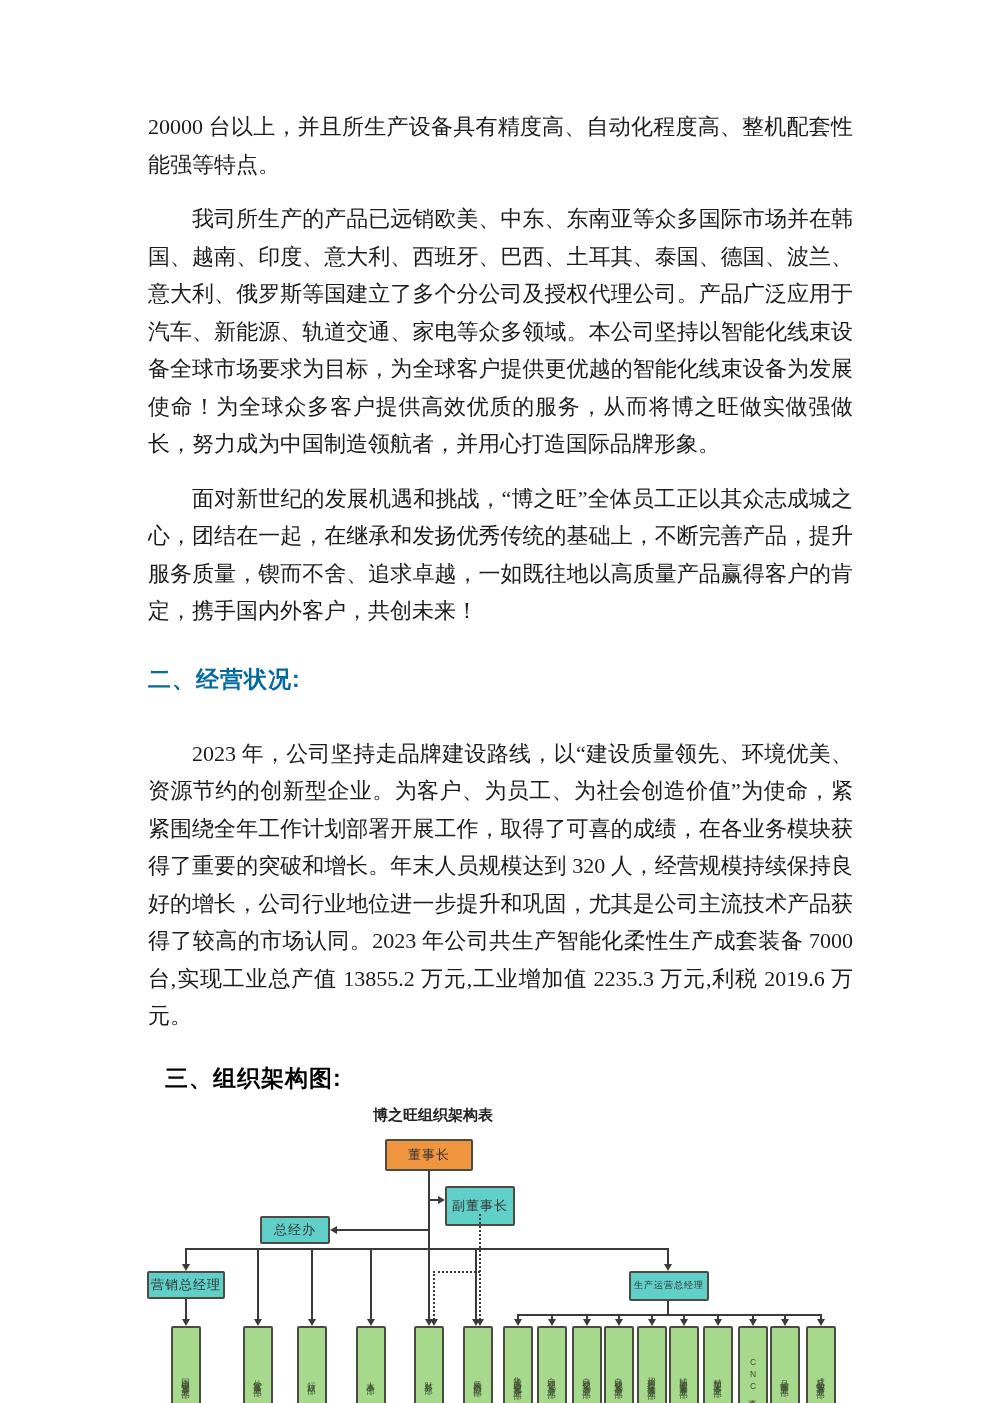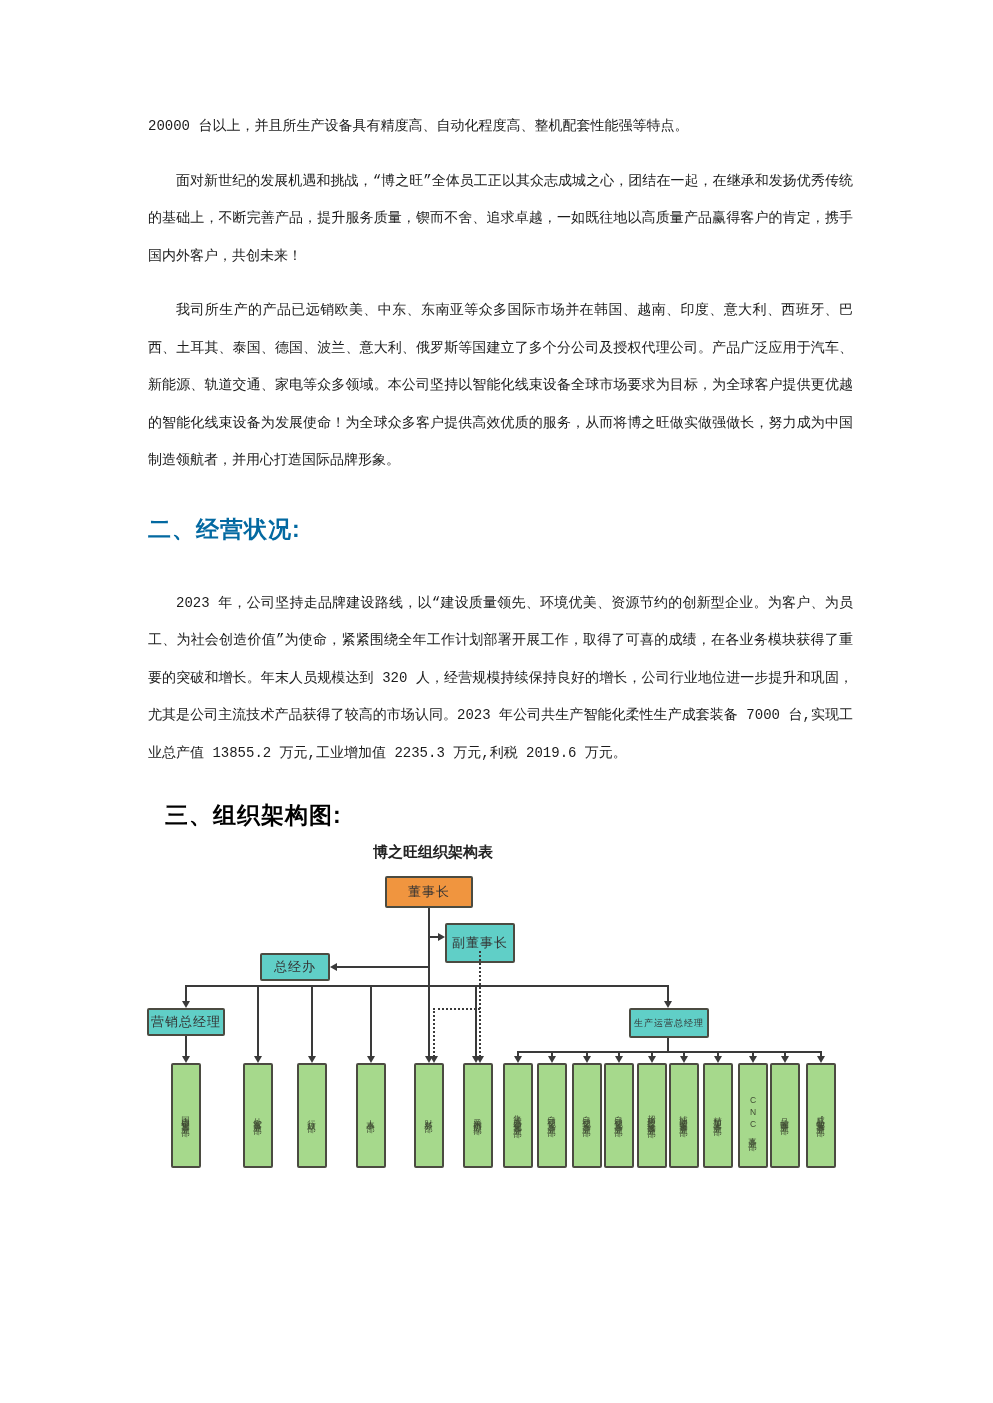--- a/index.html
+++ b/index.html
@@ -5,23 +5,22 @@
   html,body{margin:0;padding:0;}
   body{
     width:993px;height:1403px;background:#ffffff;
     font-family:"Liberation Serif","DejaVu Serif",serif;
     color:#1b1b1b;position:relative;overflow:hidden;
   }
   .page{
     position:absolute;left:148px;top:108px;width:705px;
   }
   p.body-par{
-    font-size:14px;line-height:37.5px;text-align:justify;
+    font-size:22px;line-height:37.5px;text-align:justify;
     margin:0 0 17px 0;
-    font-family:Liberation Mono, monospace;
   }
   p.indent{text-indent:2em;}
   h2.sec{
     font-family:"Liberation Sans","DejaVu Sans",sans-serif;
     font-weight:700;font-size:23px;letter-spacing:1px;
     margin:34px 0 40px 0;color:#0369a1;
   }
   h2.sec.red{color:#000000;margin:28px 0 12px 17px;}
   
   .chart{
@@ -57,22 +56,22 @@
   .arr-d{position:absolute;width:0;height:0;border-left:4px solid transparent;border-right:4px solid transparent;border-top:7px solid #3a3a3a;}
   .arr-r{position:absolute;width:0;height:0;border-top:4px solid transparent;border-bottom:4px solid transparent;border-left:7px solid #3a3a3a;}
   .arr-l{position:absolute;width:0;height:0;border-top:4px solid transparent;border-bottom:4px solid transparent;border-right:7px solid #3a3a3a;}
 </style>
 </head>
 <body>
 
 <div class="page">
 
   <p class="body-par">20000 台以上，并且所生产设备具有精度高、自动化程度高、整机配套性能强等特点。</p>
+  <p class="body-par indent">我司所生产的产品已远销欧美、中东、东南亚等众多国际市场并在韩国、越南、印度、意大利、西班牙、巴西、土耳其、泰国、德国、波兰、意大利、俄罗斯等国建立了多个分公司及授权代理公司。产品广泛应用于汽车、新能源、轨道交通、家电等众多领域。本公司坚持以智能化线束设备全球市场要求为目标，为全球客户提供更优越的智能化线束设备为发展使命！为全球众多客户提供高效优质的服务，从而将博之旺做实做强做长，努力成为中国制造领航者，并用心打造国际品牌形象。</p>
   <p class="body-par indent">面对新世纪的发展机遇和挑战，“博之旺”全体员工正以其众志成城之心，团结在一起，在继承和发扬优秀传统的基础上，不断完善产品，提升服务质量，锲而不舍、追求卓越，一如既往地以高质量产品赢得客户的肯定，携手国内外客户，共创未来！</p>
-  <p class="body-par indent">我司所生产的产品已远销欧美、中东、东南亚等众多国际市场并在韩国、越南、印度、意大利、西班牙、巴西、土耳其、泰国、德国、波兰、意大利、俄罗斯等国建立了多个分公司及授权代理公司。产品广泛应用于汽车、新能源、轨道交通、家电等众多领域。本公司坚持以智能化线束设备全球市场要求为目标，为全球客户提供更优越的智能化线束设备为发展使命！为全球众多客户提供高效优质的服务，从而将博之旺做实做强做长，努力成为中国制造领航者，并用心打造国际品牌形象。</p>
 
   <h2 class="sec">二、经营状况:</h2>
 
   <p class="body-par indent">2023 年，公司坚持走品牌建设路线，以“建设质量领先、环境优美、资源节约的创新型企业。为客户、为员工、为社会创造价值”为使命，紧紧围绕全年工作计划部署开展工作，取得了可喜的成绩，在各业务模块获得了重要的突破和增长。年末人员规模达到 320 人，经营规模持续保持良好的增长，公司行业地位进一步提升和巩固，尤其是公司主流技术产品获得了较高的市场认同。2023 年公司共生产智能化柔性生产成套装备 7000 台,实现工业总产值 13855.2 万元,工业增加值 2235.3 万元,利税 2019.6 万元。</p>
 
   <h2 class="sec red">三、组织架构图:</h2>
 
   <div class="chart">
     <div class="chart-title">博之旺组织架构表</div>
 

